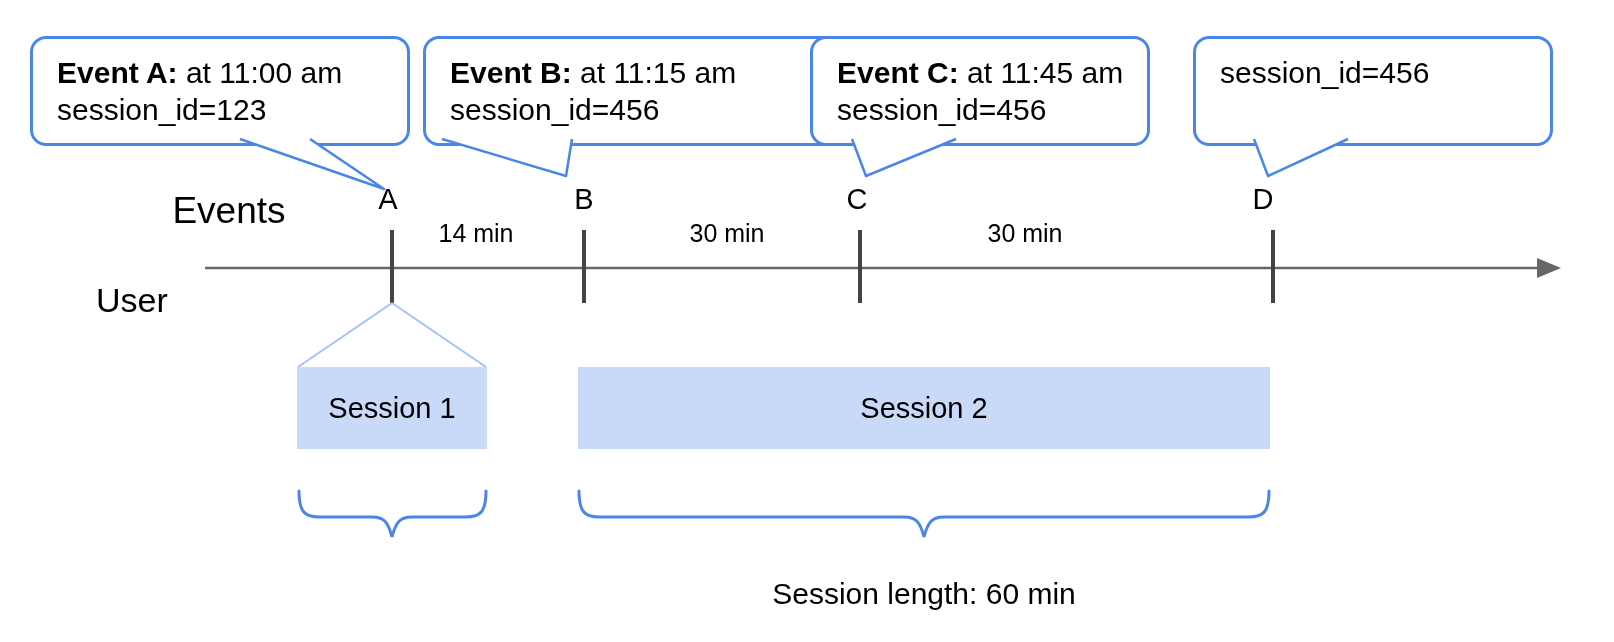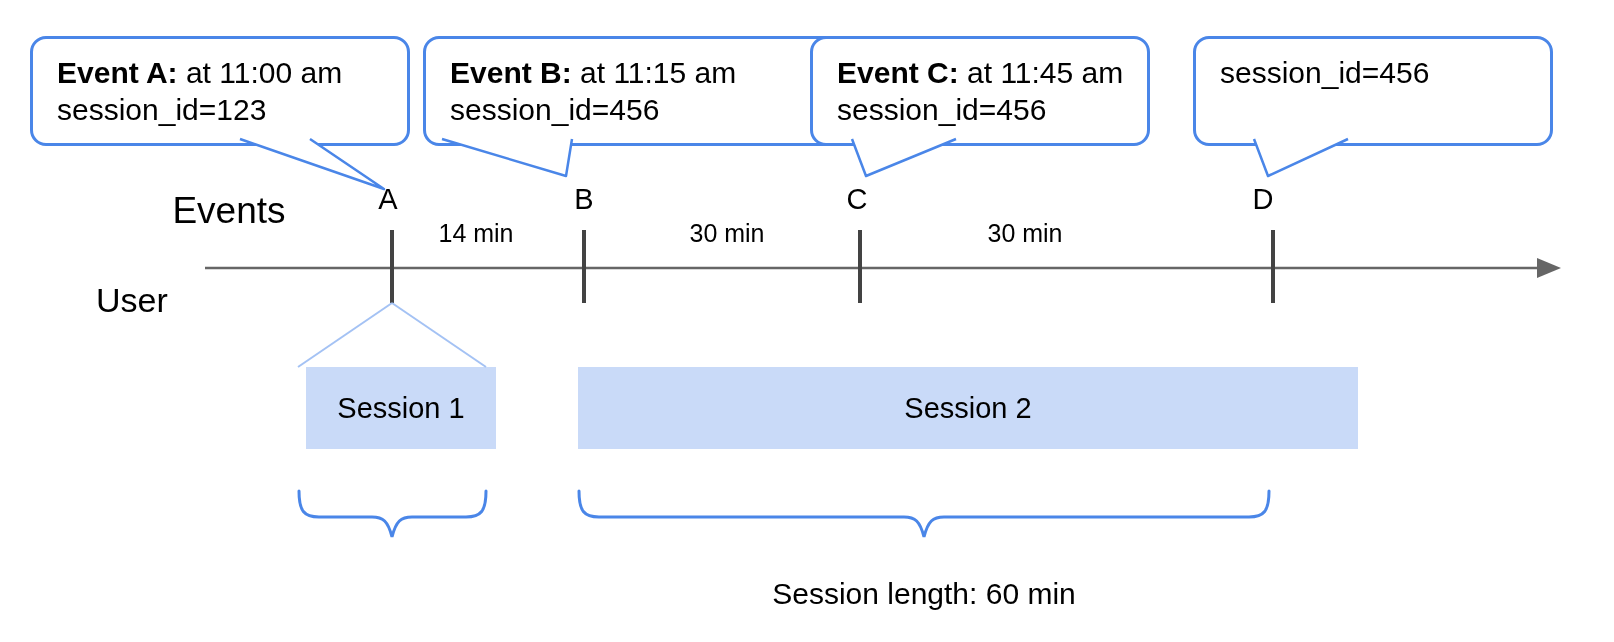--- a/index.html
+++ b/index.html
@@ -49,22 +49,22 @@
   .events-label{left:229px;top:190px;font-size:37px;}
   .user-label{left:96px;top:252px;font-size:34px;margin-top:29px;}
   .mark{top:183px;font-size:29px;}
   .interval{top:219px;font-size:25px;}
   .session-box{
     position:absolute;top:367px;height:82px;
     background:var(--session-fill);
     display:flex;align-items:center;justify-content:center;
     font-size:29px;z-index:1;
   }
-  .session-1{left:297px;width:190px;margin-left:9px;}
-  .session-2{left:578px;width:780px;}
+  .session-1{left:297px;width:190px;}
+  .session-2{left:578px;width:692px;}
   .length-label{top:577px;font-size:30px;}
 </style>
 </head>
 <body>
 
 <div class="canvas">
 
   <div class="bubble bubble-a">
     <div><b>Event A:</b> <span>at 11:00 am</span></div>
     <div>session_id=123</div>

